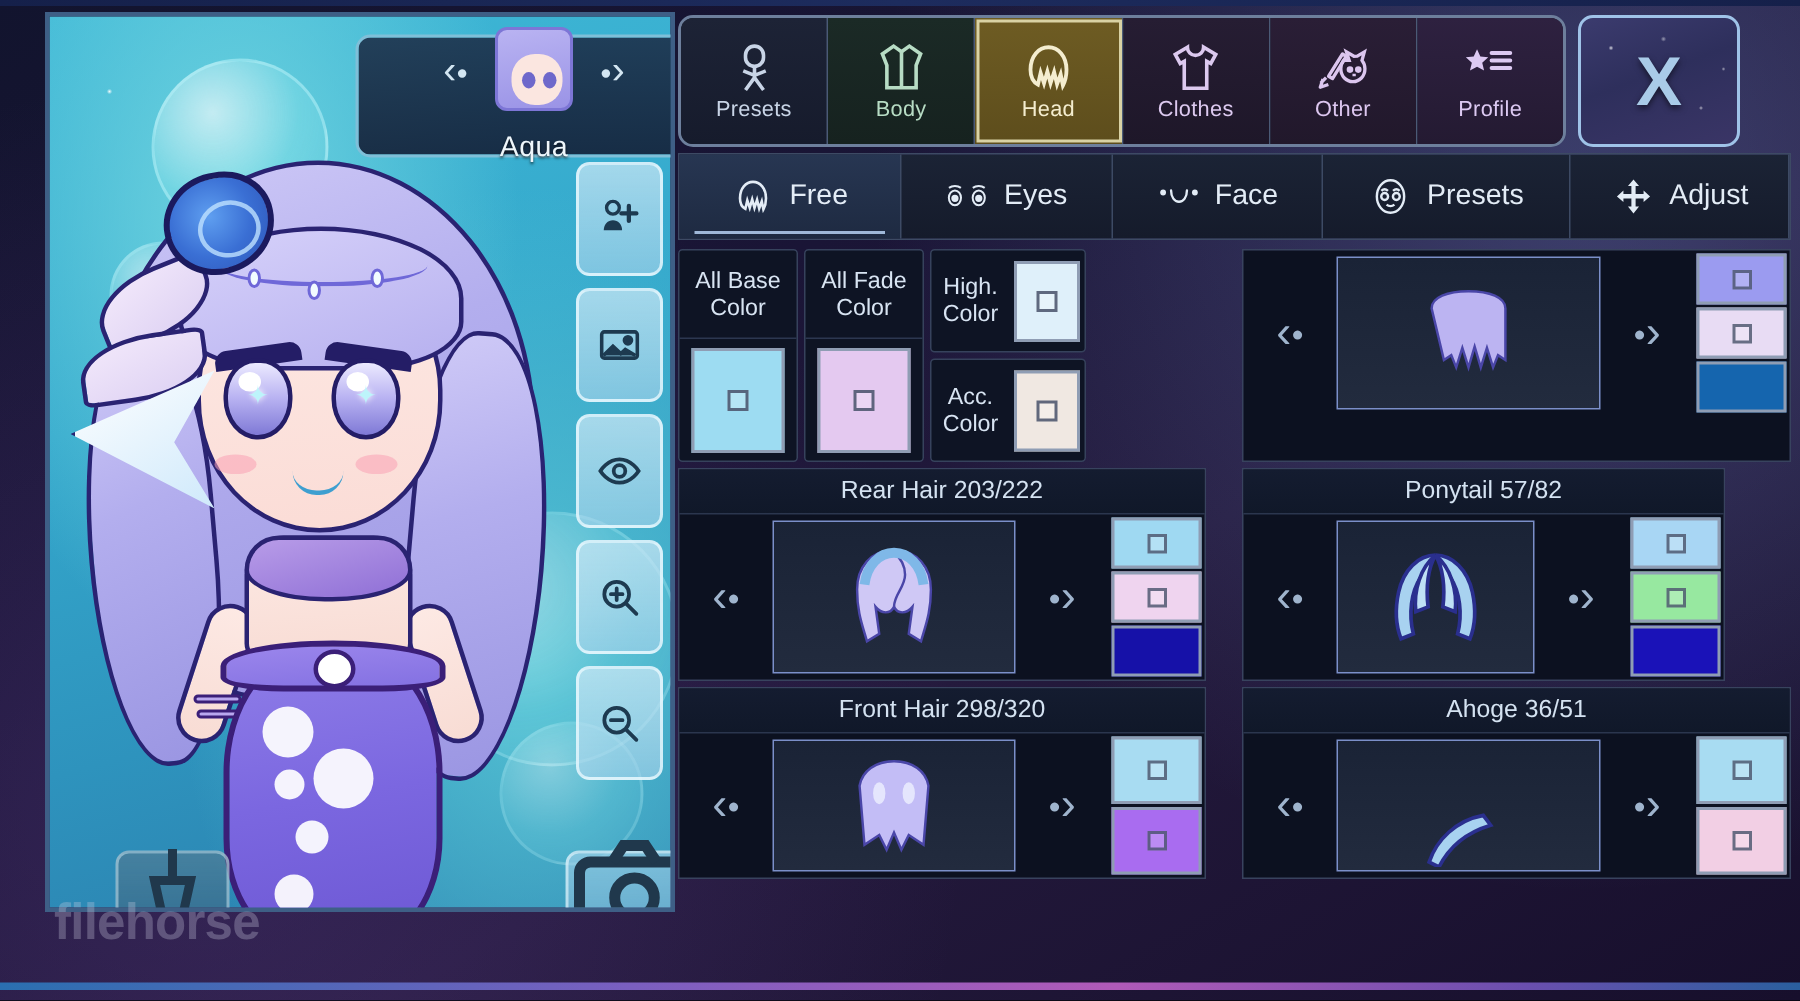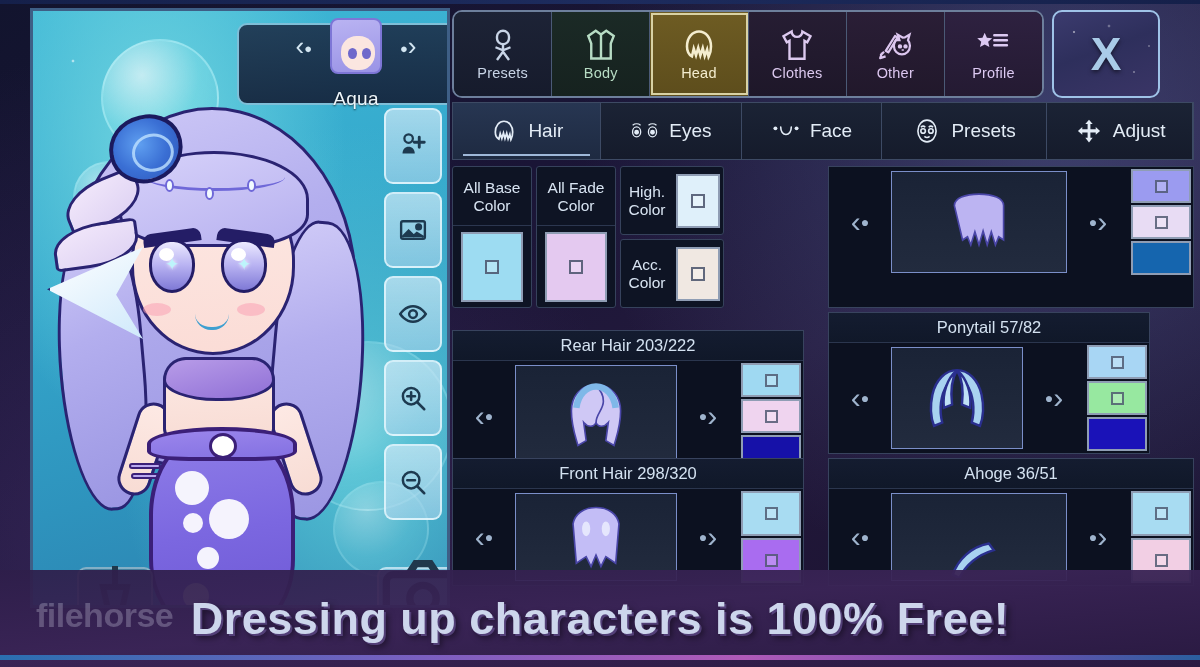--- a/index.html
+++ b/index.html
@@ -248,21 +248,21 @@
     color:#9fb4cd; font-size:30px; }
   .ipanel .arrow .dot { font-size:14px; vertical-align:middle; }
   .ipanel .preview { flex:1; display:flex; align-items:center; justify-content:center;
     margin:4px 0; border:1px solid #7b8fc9; background: linear-gradient(180deg,#1a2336,#222b3e); }
   .ipanel .swcol { width:64px; display:flex; flex-direction:column; gap:2px; padding:2px; }
   .ipanel .swcol .s { flex:1; border:2px solid #8f9db4; display:flex; align-items:center; justify-content:center; }
   .ipanel .swcol .s::after { content:""; width:9px; height:9px; border:2px solid rgba(70,80,105,.8); background:rgba(255,255,255,.22); }
   .ipanel .swcol .s.nomark::after { display:none; }
 
   #p-back   { left:376px; top:160px; width:366px; height:142px; }
-  #p-rear   { left:0px;   top:324px; width:352px; height:142px; }
+  #p-rear   { left:0px;   top:306px; width:352px; height:142px; }
   #p-pony   { left:376px; top:306px; width:322px; height:142px; }
   #p-front  { left:0px;   top:452px; width:352px; height:128px; }
   #p-ahoge  { left:376px; top:452px; width:366px; height:128px; }
 
   .hair-ico { width:86px; height:82px; }
 
   
   #banner { position:absolute; left:0; top:570px; width:1200px; height:97px;
     background: linear-gradient(175deg, rgba(46,30,74,.93) 0%, rgba(58,36,86,.95) 45%, rgba(42,26,66,.97) 100%);
     display:flex; align-items:center; justify-content:center; }
@@ -446,21 +446,21 @@
     <div id="close-btn">
       <div class="sp"></div>
       <span class="xglyph">X</span>
     </div>
 
     <div id="sub-tabs">
       <div class="stab" id="stab-hair">
         <svg viewBox="0 0 24 24" fill="none" stroke="#e3ecf6" stroke-width="1.6">
           <path d="M4 13c0-6 3.6-10 8-10s8 4 8 10c0 3-.8 5.5-1.6 7l-1-5-1.6 4.4-1.3-5.4-1.6 5-1.4-5.2-1.5 5.2-1.5-4.6-1.2 5.2C5.1 18.4 4 16 4 13z"></path>
         </svg>
-        <span>Hair</span>
+        <span>Free</span>
       </div>
       <div class="stab" id="stab-eyes">
         <svg viewBox="0 0 34 24" fill="none" stroke="#e3ecf6" stroke-width="1.5">
           <path d="M3 5.5C5.5 3.5 9.5 3.5 12 5.5"></path>
           <ellipse cx="7.5" cy="13" rx="4.6" ry="5.6"></ellipse>
           <circle cx="7.5" cy="13.4" r="2" fill="#e3ecf6"></circle>
           <path d="M21 5.5c2.5-2 6.5-2 9 0"></path>
           <ellipse cx="25.5" cy="13" rx="4.6" ry="5.6"></ellipse>
           <circle cx="25.5" cy="13.4" r="2" fill="#e3ecf6"></circle>
         </svg>
@@ -647,18 +647,15 @@
             <span>›</span>
           </div>
         <div class="swcol">
           <div class="s" id="ah0" style="background: rgb(168, 220, 242);"></div>
           <div class="s" id="ah1" style="background: rgb(242, 207, 228);"></div>
         </div>
       </div>
     </div>
   </div>
 
-  <div id="banner">
-    <span id="banner-text">Dressing up characters is 100% Free!</span>
-  </div>
   <div id="watermark">filehorse</div>
   <div id="banner-line"></div>
 </div>
 
 </body></html>

